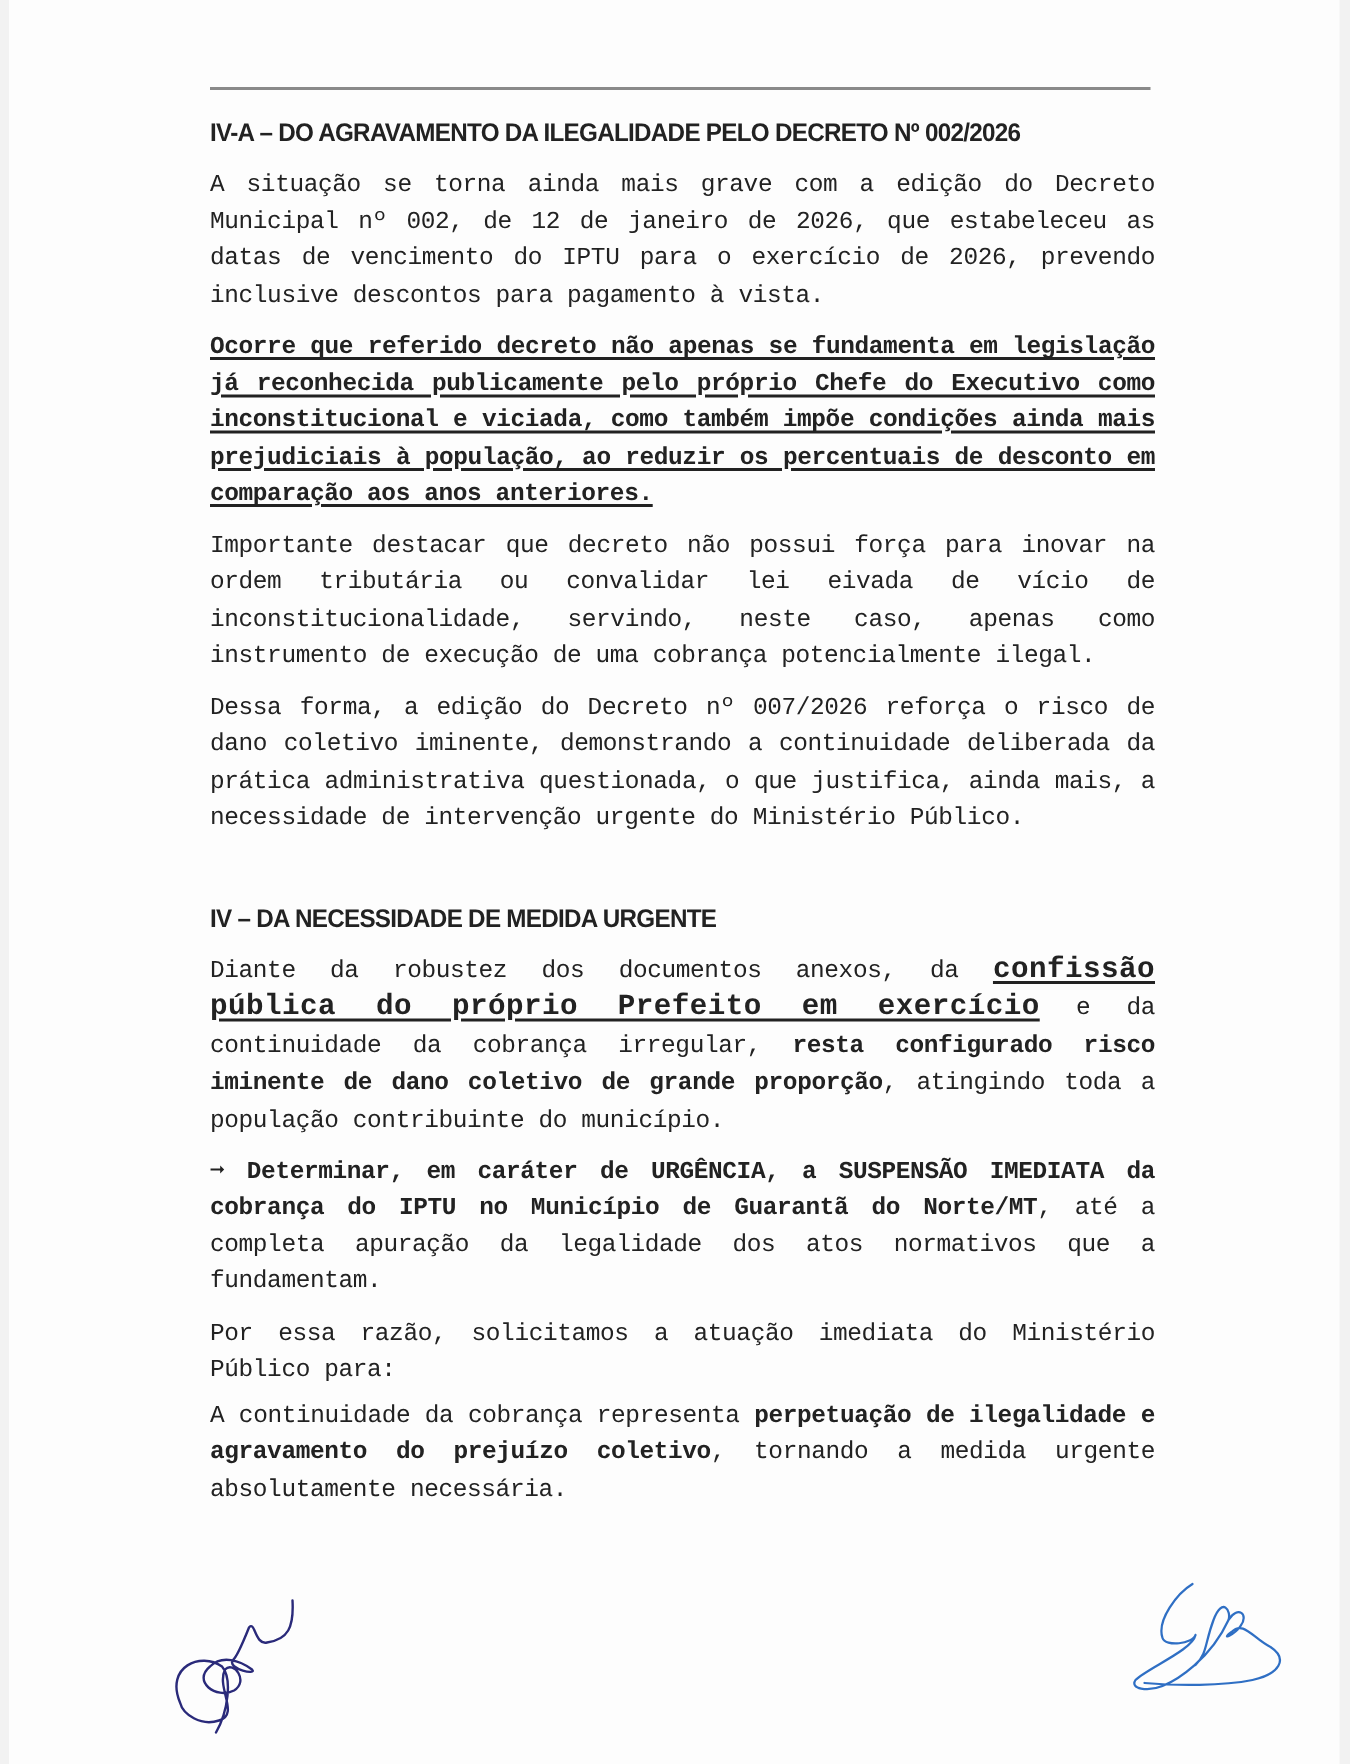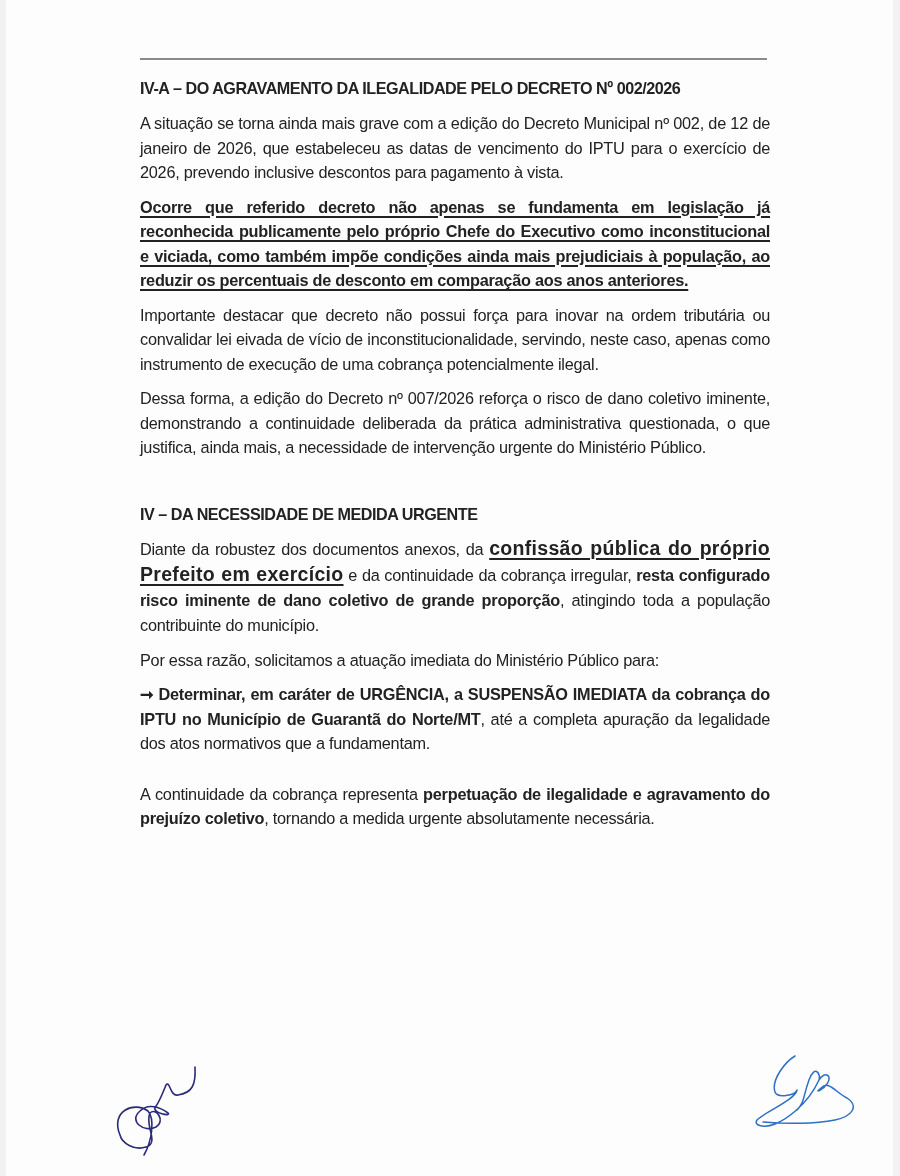--- a/index.html
+++ b/index.html
@@ -37,20 +37,21 @@
     white-space: nowrap;
     margin: 0;
     line-height: 22px;
   }
   .para {
     font-size: 16.3px;
     line-height: 24.5px;
     text-align: justify;
     margin: 0;
     letter-spacing: -0.25px;
+    font-family: Liberation Mono, monospace;
   }
   .underline-bold { font-weight: bold; text-decoration: underline; text-decoration-thickness: 2px; text-underline-offset: 3px; }
   .big-bold { font-weight: bold; font-size: 19.5px; text-decoration: underline; text-decoration-thickness: 2px; text-underline-offset: 3px; letter-spacing: 0.3px; }
   .b { font-weight: bold; }
   .sig { position: absolute; }
 </style>
 </head>
 <body>
 
 <div class="page"></div>
@@ -65,25 +66,25 @@
 
 
   <p class="para" style="margin-top:10px">Importante destacar que decreto não possui força para inovar na ordem tributária ou convalidar lei eivada de vício de inconstitucionalidade, servindo, neste caso, apenas como instrumento de execução de uma cobrança potencialmente ilegal.</p>
 
   <p class="para" style="margin-top:10px">Dessa forma, a edição do Decreto nº 007/2026 reforça o risco de dano coletivo iminente, demonstrando a continuidade deliberada da prática administrativa questionada, o que justifica, ainda mais, a necessidade de intervenção urgente do Ministério Público.</p>
 
   <h2 class="heading" style="margin-top:44px">IV – DA NECESSIDADE DE MEDIDA URGENTE</h2>
 
   <p class="para" style="margin-top:10px; line-height:25px"><span>Diante da robustez dos documentos anexos, da </span><span class="big-bold">confissão pública do próprio Prefeito em exercício</span><span> e da continuidade da cobrança irregular, </span><span class="b">resta configurado risco iminente de dano coletivo de grande proporção</span><span>, atingindo toda a população contribuinte do município.</span></p>
 
+  <p class="para" style="margin-top:10px"><span class="b">➞</span> <span class="b">Determinar, em caráter de URGÊNCIA, a SUSPENSÃO IMEDIATA da cobrança do IPTU no Município de Guarantã do Norte/MT</span><span>, até a completa apuração da legalidade dos atos normativos que a fundamentam.</span></p>
+
   <p class="para" style="margin-top:10px">Por essa razão, solicitamos a atuação imediata do Ministério Público para:</p>
 
-  <p class="para" style="margin-top:10px"><span class="b">➞</span> <span class="b">Determinar, em caráter de URGÊNCIA, a SUSPENSÃO IMEDIATA da cobrança do IPTU no Município de Guarantã do Norte/MT</span><span>, até a completa apuração da legalidade dos atos normativos que a fundamentam.</span></p>
-
-  <p class="para" style="margin-top:26px"><span>A continuidade da cobrança representa </span><span class="b">perpetuação de ilegalidade e agravamento do prejuízo coletivo</span><span>, tornando a medida urgente absolutamente necessária.</span></p>
+  <p class="para" style="margin-top:6px"><span>A continuidade da cobrança representa </span><span class="b">perpetuação de ilegalidade e agravamento do prejuízo coletivo</span><span>, tornando a medida urgente absolutamente necessária.</span></p>
 </div>
 
 <svg class="sig" style="left:100px; top:1055px" width="110" height="110" viewBox="0 0 110 110">
   <path d="M95 12 C96 30 92 38 78 40 C70 42 70 25 66 30 C62 40 58 50 55 52 C52 58 72 62 68 58 C60 52 48 48 40 56 C28 66 44 78 56 72 C66 66 56 52 50 58 C44 70 60 88 46 92 C34 96 22 88 20 80 C10 56 34 46 48 56 C55 64 52 86 44 100" fill="none" stroke="#2a2a7a" stroke-width="1.6" stroke-linecap="round"></path>
 </svg>
 
 <svg class="sig" style="left:735px; top:1050px" width="130" height="90" viewBox="0 0 130 90">
   <path d="M60 6 C50 12 36 30 40 42 C42 48 60 46 62 40 M62 40 C60 50 30 62 22 70 C18 76 30 78 40 74 C50 70 72 56 84 30 C86 24 80 14 74 30 C68 46 70 52 62 60 M84 30 C90 20 98 26 92 34 C88 40 78 44 86 38 C94 30 100 42 112 48 C124 56 118 66 100 70 C80 74 50 74 28 72" fill="none" stroke="#2f6fc4" stroke-width="1.5" stroke-linecap="round"></path>
 </svg>
 

